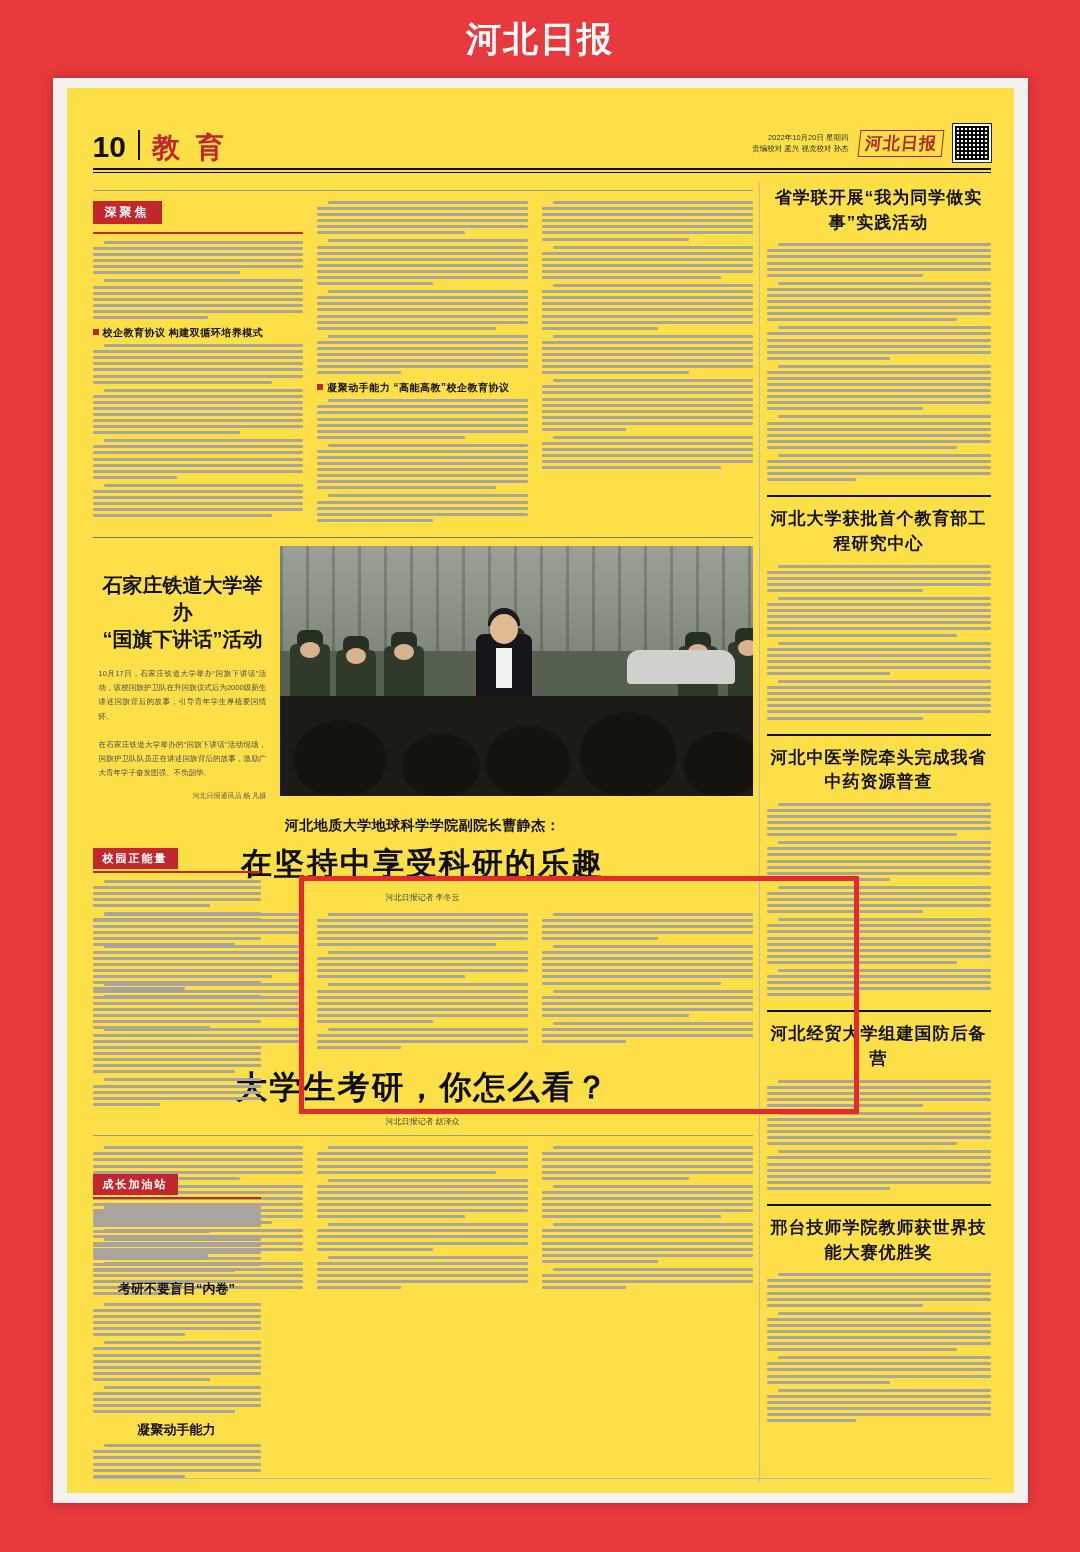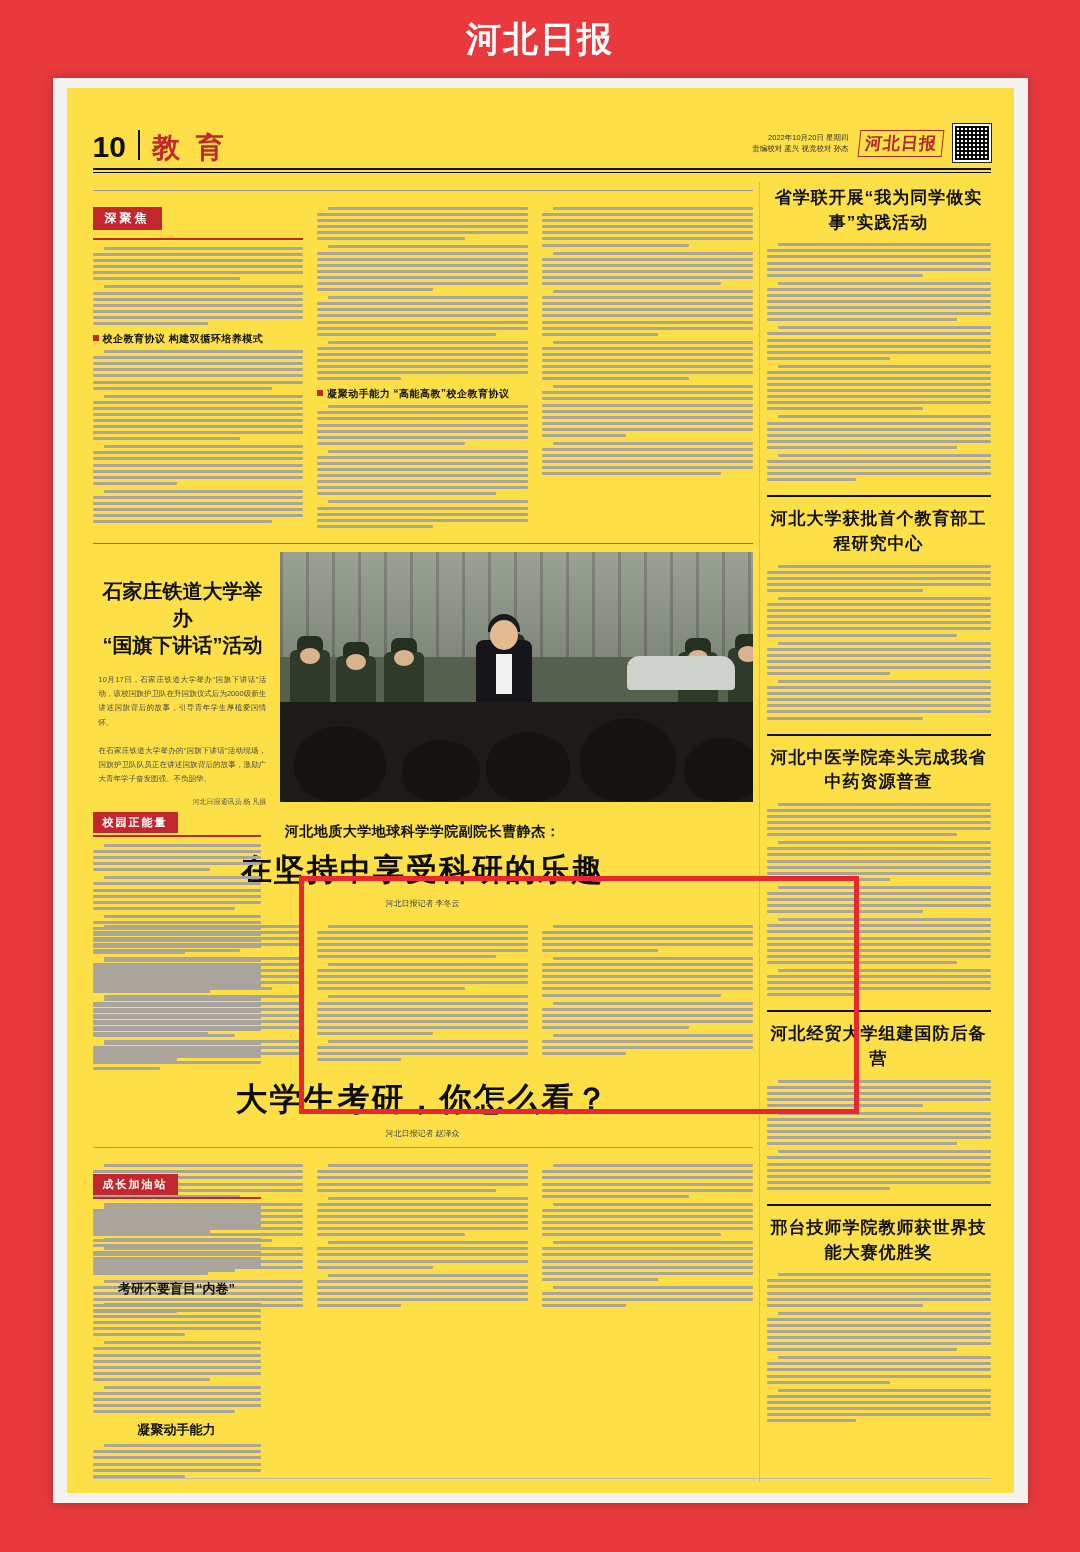--- a/index.html
+++ b/index.html
@@ -74,21 +74,21 @@
     letter-spacing:1px;margin-top:4px;
   }
   .headline{
     text-align:center;font-size:45px;font-weight:bold;color:#0d0d0d;
     letter-spacing:3px;margin-top:10px;line-height:1.1;
   }
   .byline{text-align:center;font-size:9px;color:#444;margin-top:10px;letter-spacing:1px;}
 
   .hrule{height:1px;background:#999;margin:8px 0;}
 
-  .cols3{display:flex;gap:14px;margin-top:16px;}
+  .cols3{display:flex;gap:14px;margin-top:10px;}
   .col{flex:1;}
 
   .tagbox{
     display:inline-block;background:#c1272d;color:#fff;font-size:12px;font-weight:bold;
     padding:3px 12px;letter-spacing:3px;margin-bottom:6px;
   }
   .tagbox-wrap{border-bottom:2px solid #c1272d;padding-bottom:2px;margin-bottom:7px;}
   .subhead{font-size:10px;font-weight:bold;color:#111;margin:7px 0 4px 0;letter-spacing:.5px;}
   .subhead .sq{display:inline-block;width:6px;height:6px;background:#c1272d;margin-right:4px;vertical-align:1px;}
 
@@ -646,21 +646,21 @@
                   <div class="ln i"></div>
                   <div class="ln"></div>
                   <div class="ln"></div>
                   <div class="ln s40"></div>
                 </div>
             </div>
           </div>
         </div>
       </div>
 
-      <div style="position:absolute;left:26px;top:724px;width:168px;">
+      <div style="position:absolute;left:26px;top:760px;width:168px;">
         <div class="left-tag-wrap">
           <span class="left-tag">校园正能量</span>
         </div>
         <div class="para">
             <div class="ln i"></div>
             <div class="ln"></div>
             <div class="ln"></div>
             <div class="ln"></div>
             <div class="ln s70"></div>
           </div>

